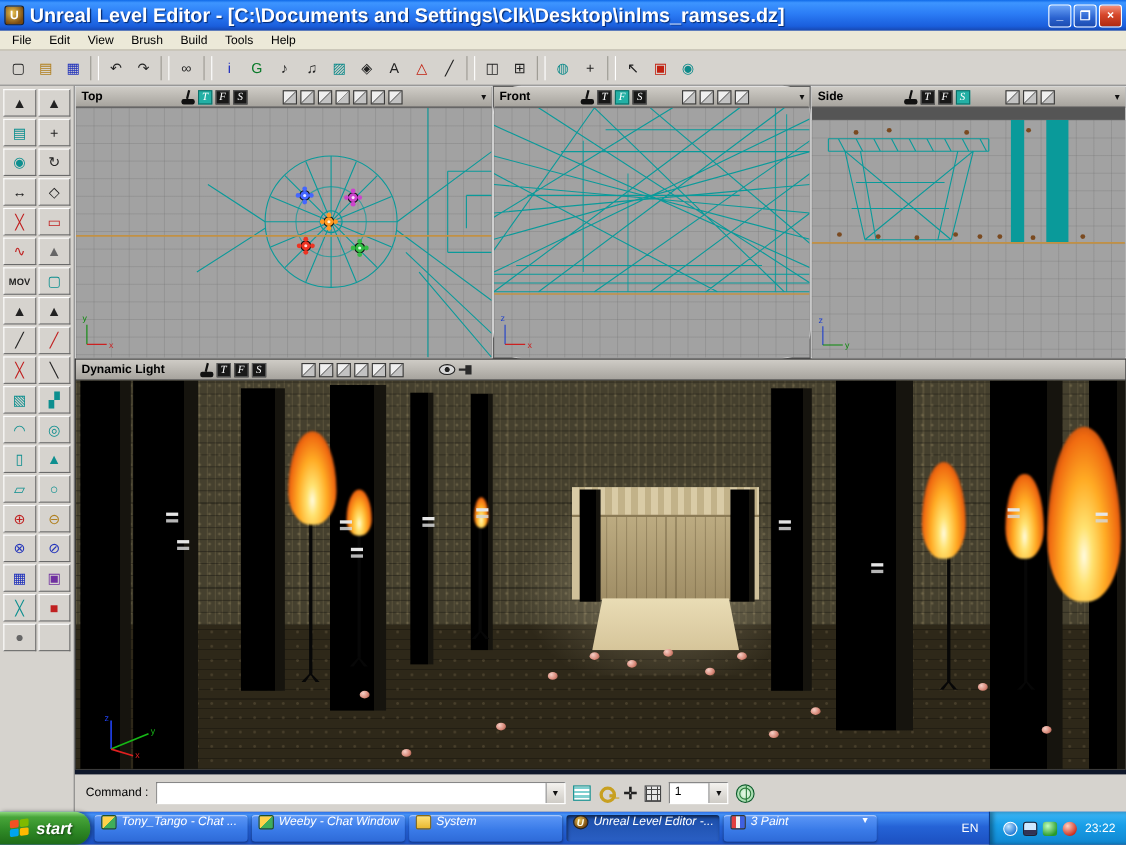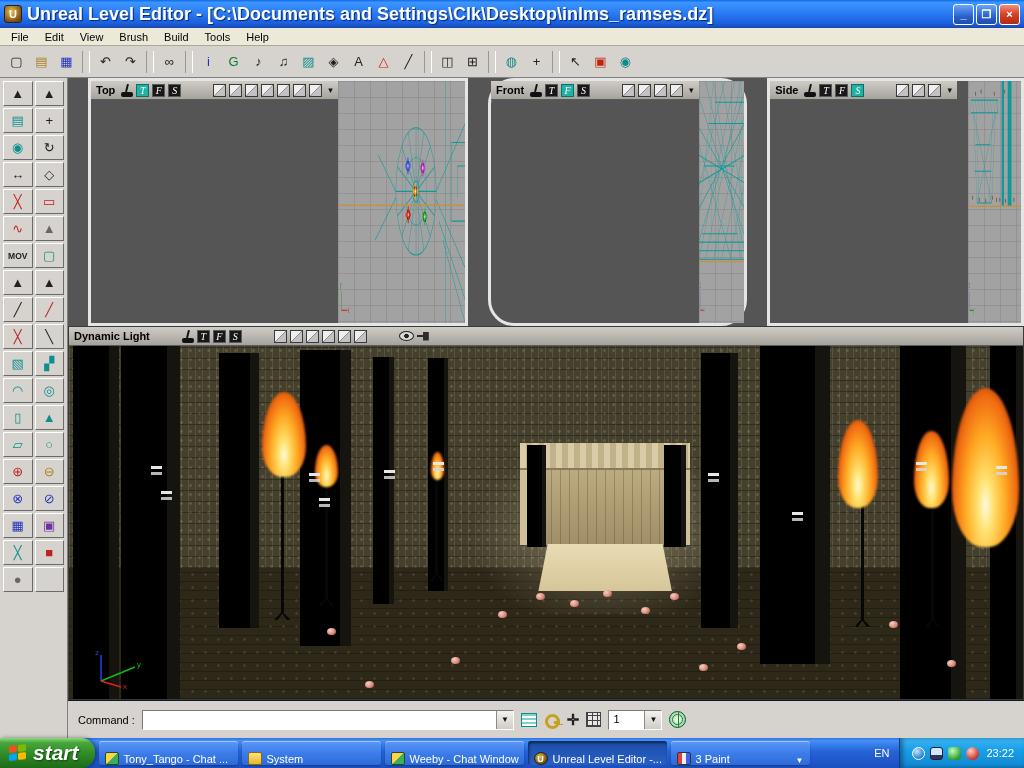--- a/index.html
+++ b/index.html
@@ -35,21 +35,21 @@
   .tb { height:25px; background:#d6d3ce; border:1px solid; border-color:#fff #6a6a6a #6a6a6a #fff; font-size:13px;
     display:flex; align-items:center; justify-content:center; color:#333; }
   .tb.mov { font-size:8.5px; font-weight:bold; letter-spacing:0; }
   .c-teal { color:#0d8f8f; } .c-red { color:#c02020; } .c-blue { color:#2233bb; } .c-purple { color:#7030a0; }
   .c-gray { color:#666; } .c-dark { color:#222; } .c-gold { color:#b08020; }
 
   .viewcol { flex:1; display:flex; flex-direction:column; min-width:0; background:#555; }
 
   
   .vprow { height:248px; display:flex; flex:0 0 auto; }
-  .viewport { display:flex; flex-direction:row; border:3px solid #e5e5e5; min-width:0;margin-left:20px; }
+  .viewport { display:flex; flex-direction:column; border:1px solid #e5e5e5; min-width:0; }
   .vp-topv { width:380px; flex:0 0 auto; }
   .vp-front { flex:1.01;border-radius:26px; } .vp-side { flex:1;gap:11px; }
   .vp-head { height:19px; flex:0 0 auto; background:linear-gradient(180deg,#cfccc6,#a6a39d); border-bottom:1px solid #5a5a5a;
     display:flex; align-items:center; gap:3px; padding:0 5px; font-size:11px; }
   .vp-title { font-weight:bold; color:#000; white-space:nowrap; }
   .hgap { width:26px; } .grow { flex:1; }
   .joystick { width:12px; height:13px; position:relative; flex:0 0 auto; }
   .joystick::before { content:""; position:absolute; left:5px; top:0; width:2px; height:8px; background:#111; transform:rotate(14deg); }
   .joystick::after { content:""; position:absolute; bottom:0; left:0; width:12px; height:5px; background:#111; border-radius:2px; }
   .tfs { width:13px; height:13px; background:#181818; border:1px solid #5a5a5a; color:#fff; font-family:"Liberation Serif",serif;
@@ -97,21 +97,21 @@
   .stand::after { content:""; position:absolute; bottom:-6px; left:-7px; width:17px; height:9px; background:#070707;
     clip-path:polygon(50% 0,100% 100%,78% 100%,50% 25%,22% 100%,0 100%); }
   .flame { position:absolute; border-radius:50% 50% 46% 46%/64% 64% 36% 36%; filter:blur(1.1px);
     background:radial-gradient(ellipse at 50% 74%, #fffbe0 0%, #ffe270 16%, #ffab24 42%, #f06a10 66%, rgba(150,38,8,.85) 84%, rgba(70,18,4,0) 100%); }
   .mark { position:absolute; width:11px; height:3px; background:#e6e6e6; box-shadow:0 6px 0 rgba(214,214,214,.85); }
   .pick { position:absolute; width:9px; height:7px; border-radius:50%;
     background:radial-gradient(circle at 35% 32%, #f6cfc6, #d88878 58%, #8a4a3a); }
   .axis3d { position:absolute; left:22px; bottom:10px; width:52px; height:44px; }
 
   
-  .commandbar { height:38px; flex:0 0 auto; background:#d6d3ce; border-top:1px solid #0f172a; display:flex; align-items:center;
+  .commandbar { height:38px; flex:0 0 auto; background:#d6d3ce; border-top:4px solid #0f172a; display:flex; align-items:center;
     gap:7px; padding:0 10px; }
   .cmd-label { font-size:11px; color:#000; }
   .cmd-combo { width:372px; height:20px; background:#fff; border:1px solid; border-color:#7a7a7a #fff #fff #7a7a7a; display:flex; }
   .cmd-input { flex:1; border:none; outline:none; font-size:11px; padding:0 3px; font-family:"Liberation Sans",sans-serif; }
   .combo-btn { width:17px; background:linear-gradient(180deg,#f4f2ee,#cfccc6); border-left:1px solid #8a8a8a; display:flex;
     align-items:center; justify-content:center; font-size:8px; color:#111; }
   .log-ic { width:16px; height:14px; border:1px solid #0d8f8f;
     background:repeating-linear-gradient(0deg,#fff 0 2px,#7fd0d0 2px 4px); }
   .key-ic { width:16px; height:16px; position:relative; }
   .key-ic::before { content:""; position:absolute; left:1px; top:2px; width:9px; height:9px; border:3px solid #c8a020; border-radius:50%; }
@@ -125,29 +125,29 @@
   .web-ic { width:17px; height:17px; border-radius:50%; border:1px solid #0a5a2a; position:relative;
     background:radial-gradient(circle,#dff5df 20%,#9fd8a8 70%); }
   .web-ic::before { content:""; position:absolute; inset:2px; border-radius:50%; border:1px solid #2a7a3a; }
   .web-ic::after { content:""; position:absolute; left:50%; top:0; bottom:0; width:1px; background:#2a7a3a; }
 
   
   .taskbar { height:30px; flex:0 0 auto; display:flex; align-items:center; gap:4px;
     background:linear-gradient(180deg,#2e6fe5 0%,#4490f5 8%,#2563d6 45%,#1b4fc0 100%); }
   .start-btn { height:30px; flex:0 0 auto; display:flex; align-items:center; gap:6px; padding:0 16px 0 9px;
     background:linear-gradient(180deg,#8fd97f 0%,#48a53a 16%,#2f8a26 55%,#1e6b18 100%);
-    border-radius:0 14px 14px 0; color:#fff; font-style:italic; font-weight:bold; font-size:21px;
+    border-radius:0 14px 14px 0; color:#fff; font-style:italic; font-weight:bold; font-size:15px;
     text-shadow:1px 1px 2px #14400f; box-shadow:2px 0 4px rgba(0,0,0,.4); }
   .flag { width:18px; height:17px; display:grid; grid-template-columns:8px 8px; grid-template-rows:7px 7px; gap:1px; transform:skewY(-7deg); }
   .flag i { border-radius:1.5px; }
   .flag i:nth-child(1){ background:#f25022;} .flag i:nth-child(2){ background:#7fba00;}
   .flag i:nth-child(3){ background:#00a4ef;} .flag i:nth-child(4){ background:#ffb900;}
-  .task-btn { width:139px; height:24px; display:flex; align-items:flex-end; gap:5px; padding:0 6px; border-radius:3px;
+  .task-btn { width:139px; height:24px; display:flex; align-items:flex-start; gap:5px; padding:0 6px; border-radius:3px;
     background:linear-gradient(180deg,#5c97f7,#3a7be8 55%,#2e6ad8); color:#fff; font-size:11px; white-space:nowrap;
-    overflow:hidden; box-shadow:inset 0 1px rgba(255,255,255,.45), 0 1px 2px rgba(0,0,0,.3); }
+    overflow:hidden; box-shadow:inset 0 1px rgba(255,255,255,.45), 0 1px 2px rgba(0,0,0,.3);font-style:italic; }
   .task-btn.active { background:linear-gradient(180deg,#1c4ea8,#2a5fc4); box-shadow:inset 1px 2px 3px rgba(0,0,0,.55); }
   .t-ic { width:14px; height:13px; flex:0 0 auto; border-radius:2px; }
   .ic-chat { background:linear-gradient(135deg,#ffd24a 50%,#3fae5a 50%); border:1px solid #205020; }
   .ic-folder { background:linear-gradient(180deg,#ffe27a,#e8b830); border:1px solid #8a6a10; position:relative; }
   .ic-unreal { background:radial-gradient(circle at 40% 35%, #e8c050, #6a3a0a 80%); border:1px solid #222; color:#ffe;
     font-size:9px; font-weight:bold; display:flex; align-items:center; justify-content:center; border-radius:50%; }
   .ic-paint { background:linear-gradient(90deg,#e04040 33%,#f0f0f0 33% 66%,#4060e0 66%); border:1px solid #333; }
   .task-chev { margin-left:auto; font-size:8px; }
   .lang { color:#fff; font-size:11px; margin-left:auto; padding:0 6px; }
   .tray { height:30px; display:flex; align-items:center; gap:5px; padding:0 10px 0 12px; color:#fff; font-size:11px;
@@ -545,26 +545,26 @@
           <i></i>
           <i></i>
         </span>
       <span>start</span>
     </span>
     <span class="task-btn">
       <span class="t-ic ic-chat"></span>
       <span>Tony_Tango - Chat ...</span>
     </span>
     <span class="task-btn">
+      <span class="t-ic ic-chat"></span>
+      <span>Weeby - Chat Window</span>
+    </span>
+    <span class="task-btn">
       <span class="t-ic ic-folder"></span>
       <span>System</span>
-    </span>
-    <span class="task-btn">
-      <span class="t-ic ic-chat"></span>
-      <span>Weeby - Chat Window</span>
     </span>
     <span class="task-btn active">
       <span class="t-ic ic-unreal">U</span>
       <span>Unreal Level Editor -...</span>
     </span>
     <span class="task-btn">
       <span class="t-ic ic-paint"></span>
       <span>3 Paint</span>
       <span class="task-chev">▼</span>
     </span>

